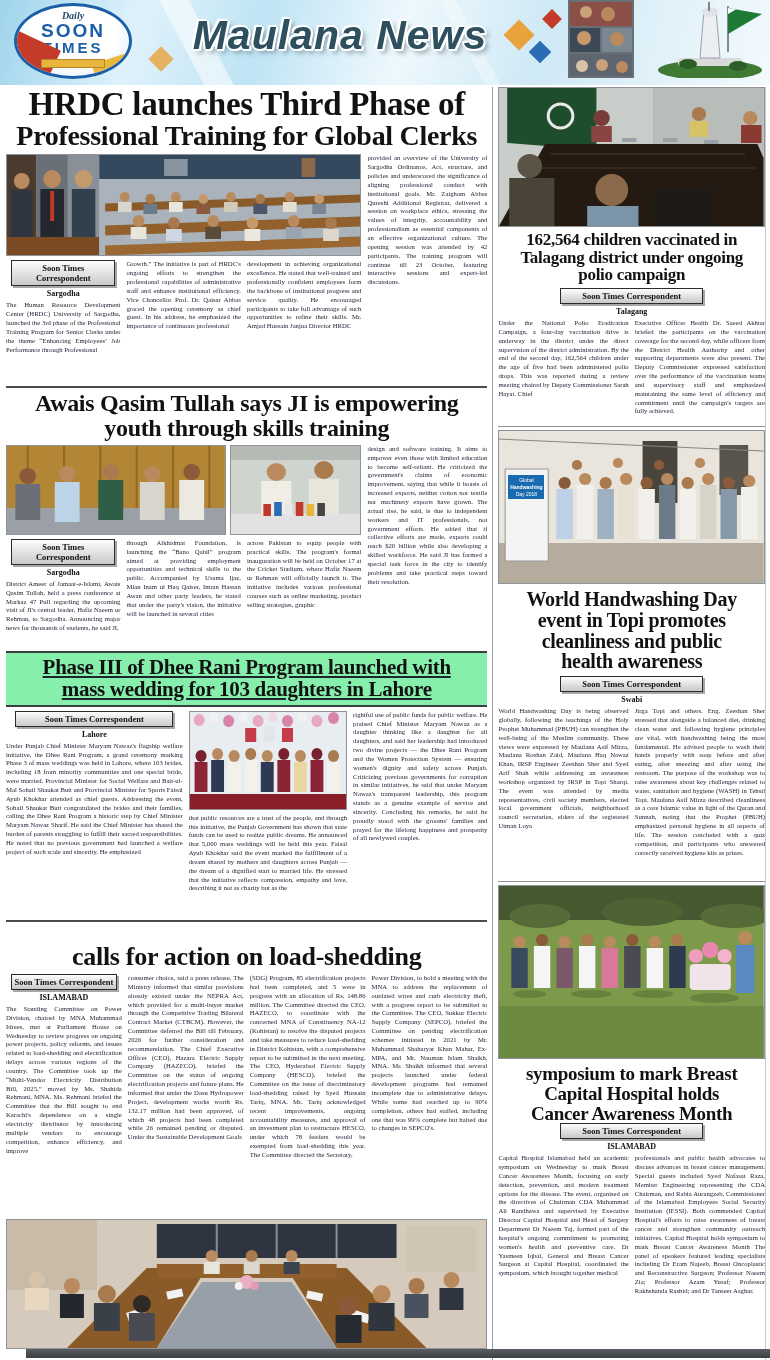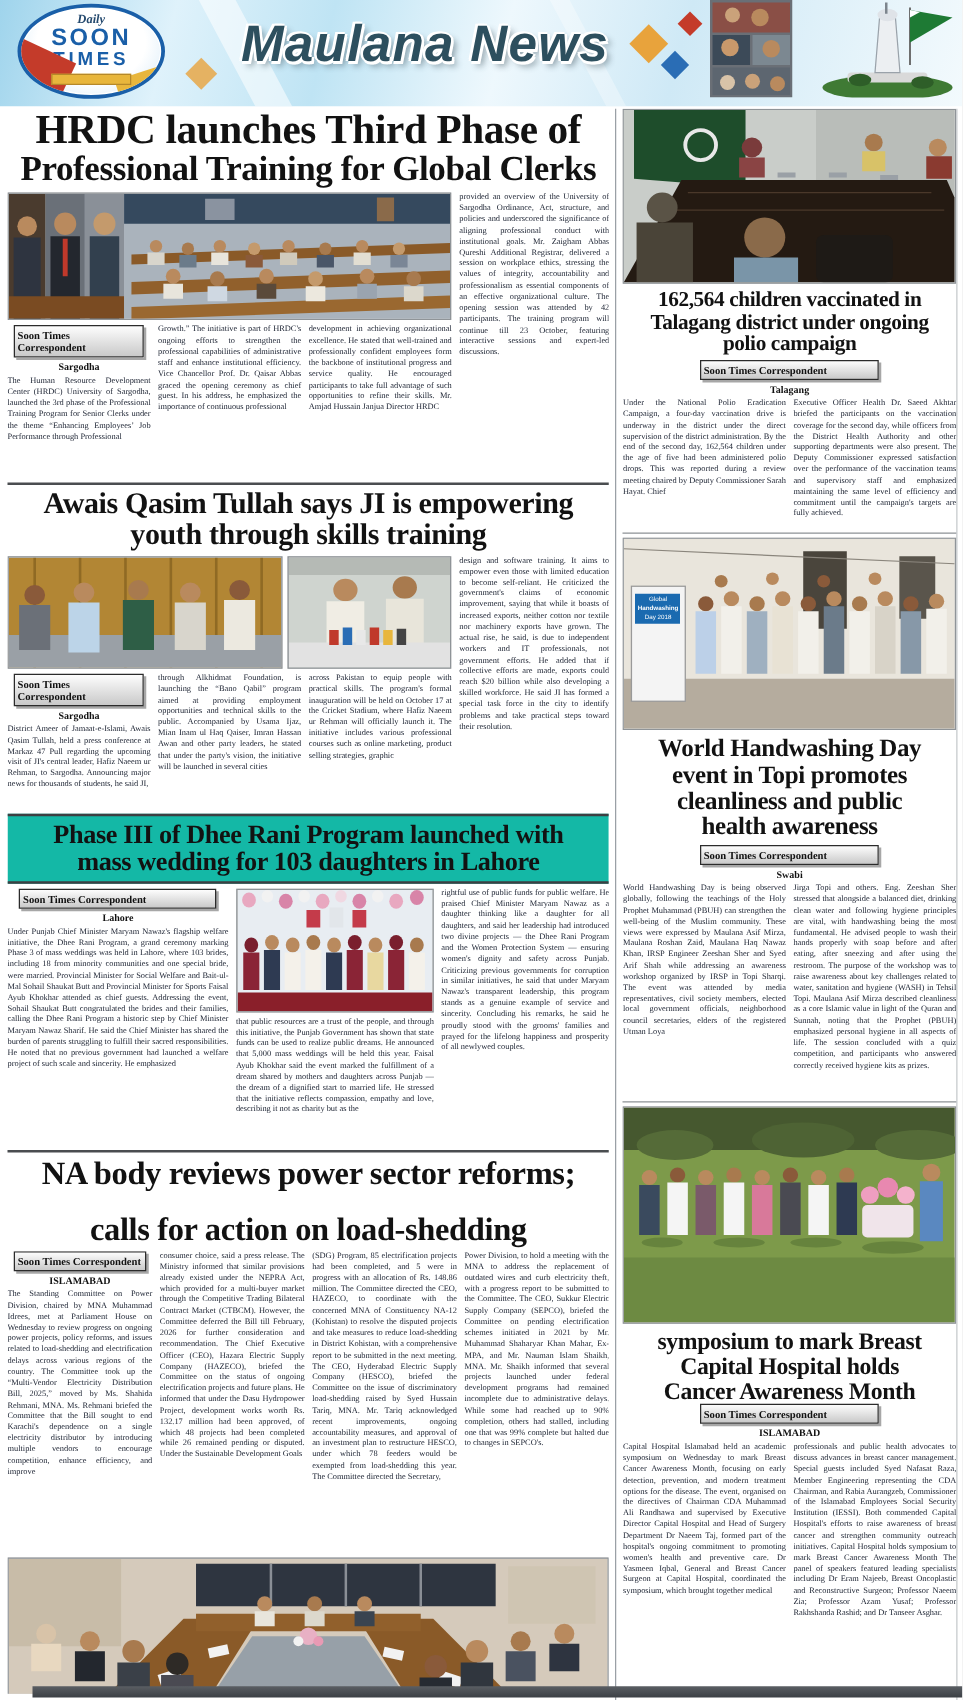--- a/index.html
+++ b/index.html
@@ -25,32 +25,32 @@
   .mast-art{position:absolute;top:0;height:78px;}
   
   .main{display:flex;padding:2px 4px 0 6px;}
   .left-col{width:484px;padding-right:5px;border-right:1px solid #9aa0a6;}
   .right-col{width:268px;padding-left:5px;border-right:1px solid #c5c9cc;}
   section{overflow:hidden;}
   .hl{font-weight:bold;text-align:center;color:#121212;line-height:1.04;letter-spacing:-0.3px;}
   .bt{font-size:6.7px;line-height:1.32;text-align:justify;color:#202736;}
   .sep{border-top:2.5px solid #4a4d50;margin:3px 0;}
   .sep-light{border-top:1px solid #8d9296;margin:3px 0;}
-  .byline-box{display:block;margin:0 auto;width:86%;border:1px solid #2b2b2b;text-align:left;
+  .byline-box{display:block;margin:0 auto;width:86%;border:1px solid #2b2b2b;text-align:center;
     font-weight:bold;font-size:8.5px;padding:2px 2px;color:#111;
     background:linear-gradient(180deg,#fdfdfd,#c9c9c9);box-shadow:2px 2px 0 rgba(60,60,60,.45);}
   .dateline{text-align:center;font-weight:bold;font-size:8px;margin:3px 0 3px;color:#111;}
   .photo{border:1px solid #8f9498;overflow:hidden;position:relative;background:#ccc;}
   .photo svg{display:block;width:100%;height:100%;}
   
   .hrdc-grid{display:grid;grid-template-columns:1fr 1fr 1fr 120px;column-gap:6px;row-gap:4px;}
   .hrdc-grid .ph{grid-column:1/4;grid-row:1;height:100px;}
   .hrdc-grid .c4{grid-column:4;grid-row:1/3;}
   .awais-photos{display:flex;gap:4px;height:90px;margin-bottom:4px;}
-  .dr-band{background:#14b8a6;border-top:2.5px solid #3c3f42;border-bottom:2.5px solid #3c3f42;padding:4px 2px;margin:2px 0 4px;}
+  .dr-band{background:#86efac;border-top:2.5px solid #3c3f42;border-bottom:2.5px solid #3c3f42;padding:4px 2px;margin:2px 0 4px;text-decoration:underline;}
   .dr-grid{display:grid;grid-template-columns:1.25fr 1.12fr .95fr;column-gap:6px;row-gap:4px;}
   .dr-grid .c1{grid-row:1/3;}
   .dr-grid .ph{grid-row:1;grid-column:2;height:97px;}
   .dr-grid .c3{grid-row:1/3;grid-column:3;}
   .na-grid{display:grid;grid-template-columns:repeat(4,1fr);column-gap:6px;}
   .two-col{display:flex;gap:6px;}
   .two-col>div{flex:1;}
   .banner-text{position:absolute;left:9px;top:44px;width:36px;background:#1a6ab0;color:#fff;
     font-family:"Liberation Sans",sans-serif;text-align:center;font-size:5px;line-height:1.35;padding:2px 0;}
   .bottom-bar{position:absolute;left:26px;right:0;bottom:2px;height:9px;background:linear-gradient(180deg,#5a5e63,#3c4045);}
@@ -299,21 +299,20 @@
             </svg>
           </div>
           <div class="c3 bt">rightful use of public funds for public welfare. He praised Chief Minister Maryam Nawaz as a daughter thinking like a daughter for all daughters, and said her leadership had introduced two divine projects — the Dhee Rani Program and the Women Protection System — ensuring women's dignity and safety across Punjab. Criticizing previous governments for corruption in similar initiatives, he said that under Maryam Nawaz's transparent leadership, this program stands as a genuine example of service and sincerity. Concluding his remarks, he said he proudly stood with the grooms' families and prayed for the lifelong happiness and prosperity of all newlywed couples.</div>
           <div class="bt" style="grid-column:2;">that public resources are a trust of the people, and through this initiative, the Punjab Government has shown that state funds can be used to realize public dreams. He announced that 5,000 mass weddings will be held this year. Faisal Ayub Khokhar said the event marked the fulfillment of a dream shared by mothers and daughters across Punjab — the dream of a dignified start to married life. He stressed that the initiative reflects compassion, empathy and love, describing it not as charity but as the</div>
         </div>
       </section>
 
       <div class="sep"></div>
 
       <section style="height:430px;">
-        <div class="hl" style="font-size:26px;">NA body reviews power sector reforms;</div>
         <div class="hl" style="font-size:26px;margin-bottom:4px;margin-top:18px;">calls for action on load-shedding</div>
         <div class="na-grid" style="height:242px;overflow:hidden;">
           <div>
             <div class="byline-box">Soon Times Correspondent</div>
             <div class="dateline">ISLAMABAD</div>
             <div class="bt">The Standing Committee on Power Division, chaired by MNA Muhammad Idrees, met at Parliament House on Wednesday to review progress on ongoing power projects, policy reforms, and issues related to load-shedding and electrification delays across various regions of the country. The Committee took up the “Multi-Vendor Electricity Distribution Bill, 2025,” moved by Ms. Shahida Rehmani, MNA. Ms. Rehmani briefed the Committee that the Bill sought to end Karachi's dependence on a single electricity distributor by introducing multiple vendors to encourage competition, enhance efficiency, and improve</div>
           </div>
           <div class="bt">consumer choice, said a press release. The Ministry informed that similar provisions already existed under the NEPRA Act, which provided for a multi-buyer market through the Competitive Trading Bilateral Contract Market (CTBCM). However, the Committee deferred the Bill till February, 2026 for further consideration and recommendation. The Chief Executive Officer (CEO), Hazara Electric Supply Company (HAZECO), briefed the Committee on the status of ongoing electrification projects and future plans. He informed that under the Dasu Hydropower Project, development works worth Rs. 132.17 million had been approved, of which 48 projects had been completed while 26 remained pending or disputed. Under the Sustainable Development Goals</div>
           <div class="bt">(SDG) Program, 85 electrification projects had been completed, and 5 were in progress with an allocation of Rs. 148.86 million. The Committee directed the CEO, HAZECO, to coordinate with the concerned MNA of Constituency NA-12 (Kohistan) to resolve the disputed projects and take measures to reduce load-shedding in District Kohistan, with a comprehensive report to be submitted in the next meeting. The CEO, Hyderabad Electric Supply Company (HESCO), briefed the Committee on the issue of discriminatory load-shedding raised by Syed Hussain Tariq, MNA. Mr. Tariq acknowledged recent improvements, ongoing accountability measures, and approval of an investment plan to restructure HESCO, under which 78 feeders would be exempted from load-shedding this year. The Committee directed the Secretary,</div>
           <div class="bt">Power Division, to hold a meeting with the MNA to address the replacement of outdated wires and curb electricity theft, with a progress report to be submitted to the Committee. The CEO, Sukkur Electric Supply Company (SEPCO), briefed the Committee on pending electrification schemes initiated in 2021 by Mr. Muhammad Shaharyar Khan Mahar, Ex-MPA, and Mr. Nauman Islam Shaikh, MNA. Mr. Shaikh informed that several projects launched under federal development programs had remained incomplete due to administrative delays. While some had reached up to 90% completion, others had stalled, including one that was 99% complete but halted due to changes in SEPCO's.</div>

